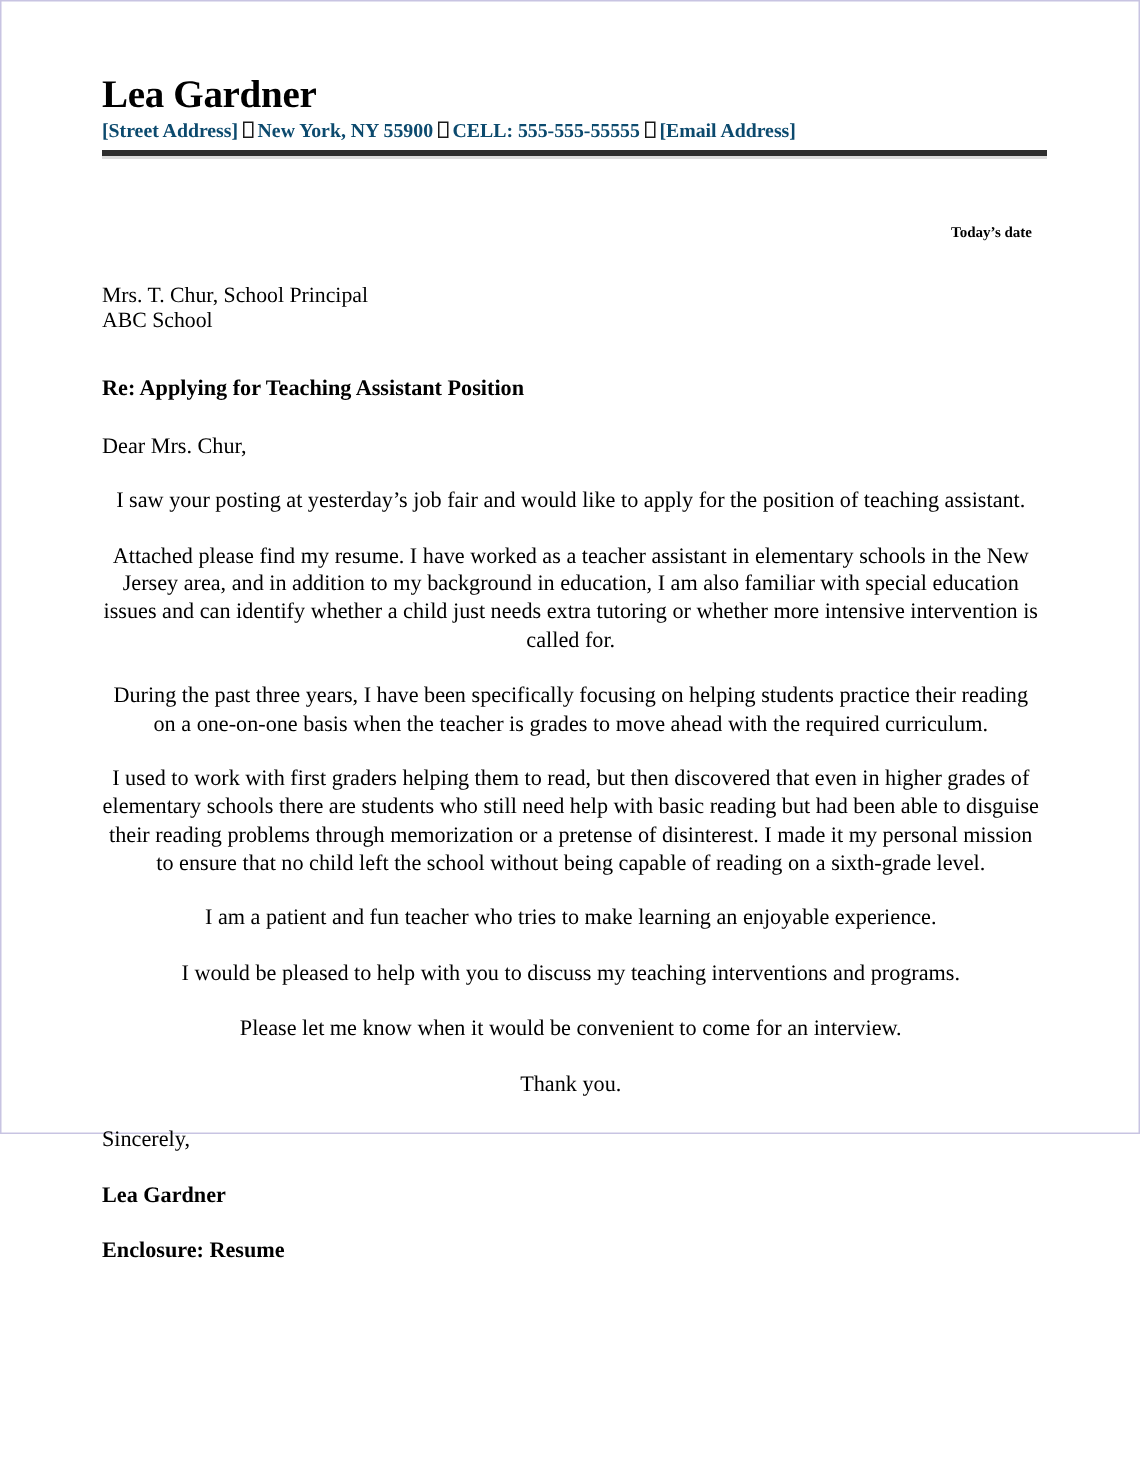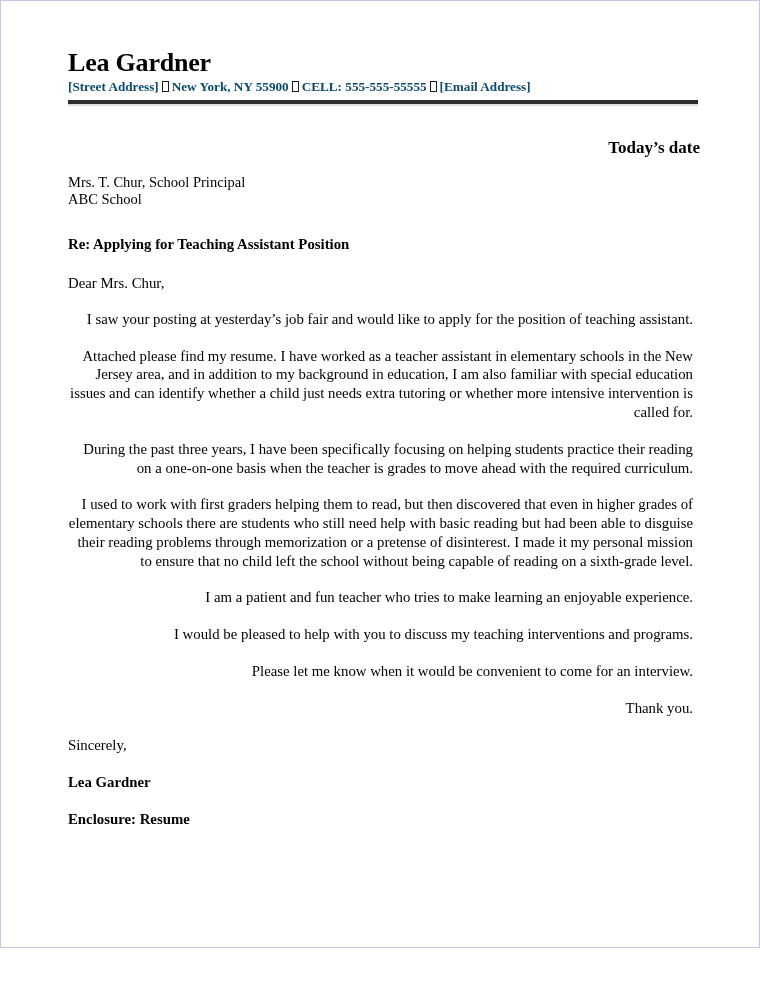--- a/index.html
+++ b/index.html
@@ -12,21 +12,21 @@
     width: 760px;
     height: 982px;
     overflow: hidden;
     font-family: "Liberation Serif", "DejaVu Serif", serif;
     color: #000000;
   }
 
   .page {
     box-sizing: border-box;
     width: 760px;
-    height: 948px;
+    height: 756px;
     background: #ffffff;
     border: 1px solid #c8c4e2;
     position: relative;
   }
 
   .sheet {
     position: absolute;
     left: 67px;
     top: 0;
     width: 637px;
@@ -66,23 +66,23 @@
     width: 630px;
     height: 4px;
     background: #2e2e2e;
     margin: 1px 0 0 0;
     box-shadow: 0 2px 0 0 #dcdcdc;
   }
 
   
   .date-line {
     text-align: right;
-    font-size: 17px;
+    font-size: 10px;
     font-weight: bold;
-    margin: 4px;
+    margin: 16px;
     padding-top: 30px;
     padding-right: 1px;
   }
 
   
   .recipient {
     padding-top: 12px;
     font-size: 14.5px;
     line-height: 1.18;
   }
@@ -100,21 +100,21 @@
   .salutation {
     font-size: 14.8px;
     margin: 0;
     padding-top: 22px;
   }
   .body-para {
     font-size: 14.8px;
     line-height: 1.27;
     margin: 0;
     padding-top: 18px;
-    text-align: right;
+    text-align: center;
     width: 625px;
   }
   .closing {
     font-size: 14.8px;
     margin: 0;
     padding-top: 19px;
   }
   .signature {
     font-size: 14.8px;
     font-weight: bold;

